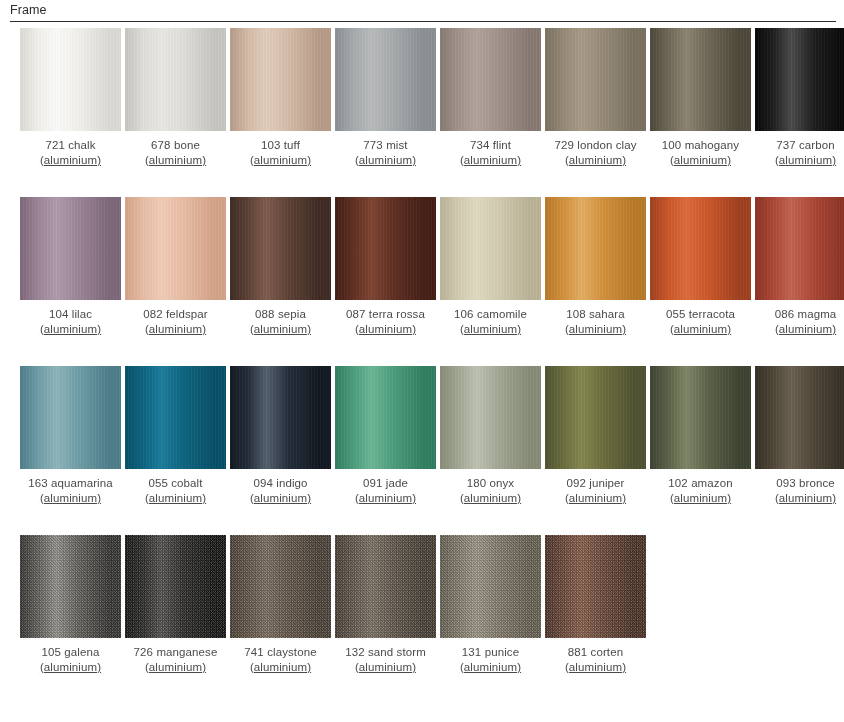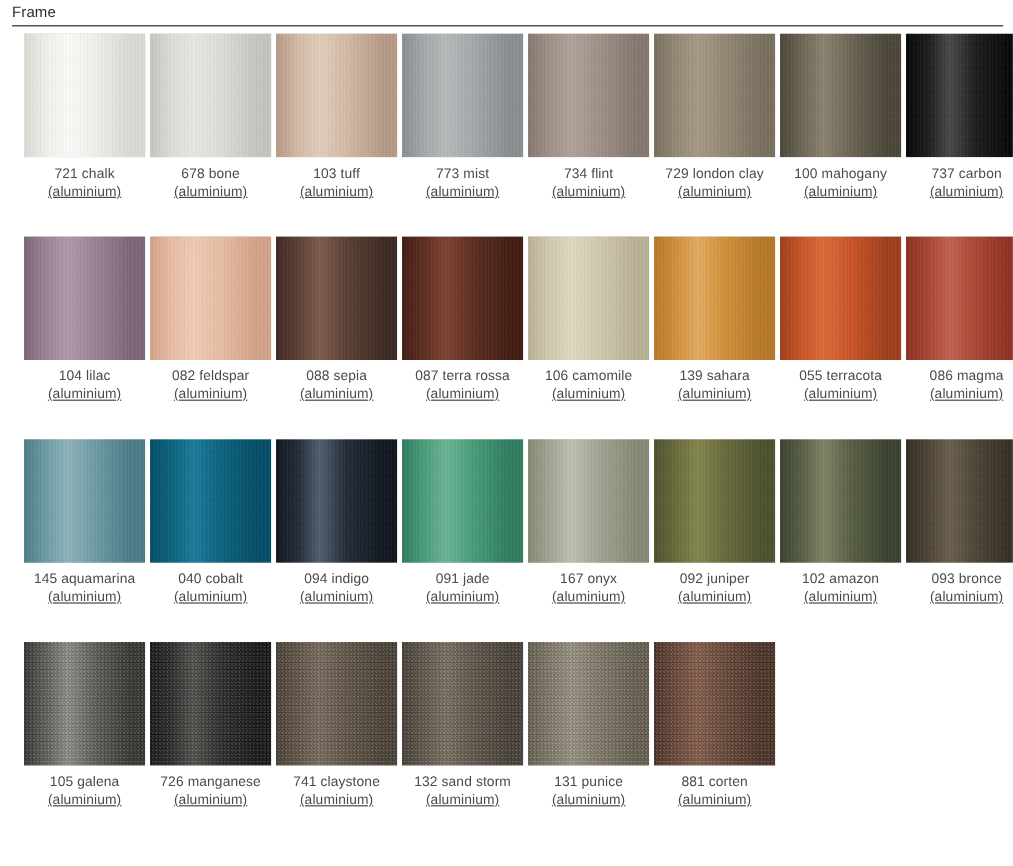--- a/index.html
+++ b/index.html
@@ -266,21 +266,21 @@
           <span class="name">106 camomile</span>
           <span class="material">(aluminium)</span>
         </div>
       </div>
       <div class="swatch-cell">
         <div class="chip">
           <div class="base" style="background: linear-gradient(90deg, rgb(185, 122, 40) 0%, rgb(212, 145, 58) 18%, rgb(229, 174, 99) 36%, rgb(212, 145, 58) 58%, rgb(185, 122, 40) 88%, rgb(185, 122, 40) 100%);"></div>
           <div class="grain"></div>
         </div>
         <div class="caption">
-          <span class="name">139 sahara</span>
+          <span class="name">108 sahara</span>
           <span class="material">(aluminium)</span>
         </div>
       </div>
       <div class="swatch-cell">
         <div class="chip">
           <div class="base" style="background: linear-gradient(90deg, rgb(160, 63, 29) 0%, rgb(205, 86, 40) 18%, rgb(221, 107, 58) 36%, rgb(205, 86, 40) 58%, rgb(160, 63, 29) 88%, rgb(160, 63, 29) 100%);"></div>
           <div class="grain"></div>
         </div>
         <div class="caption">
           <span class="name">055 terracota</span>
@@ -298,31 +298,31 @@
         </div>
       </div>
     </div>
     <div class="swatch-row">
       <div class="swatch-cell">
         <div class="chip">
           <div class="base" style="background: linear-gradient(90deg, rgb(77, 126, 138) 0%, rgb(111, 158, 168) 18%, rgb(143, 181, 187) 36%, rgb(111, 158, 168) 58%, rgb(77, 126, 138) 88%, rgb(77, 126, 138) 100%);"></div>
           <div class="grain"></div>
         </div>
         <div class="caption">
-          <span class="name">145 aquamarina</span>
+          <span class="name">163 aquamarina</span>
           <span class="material">(aluminium)</span>
         </div>
       </div>
       <div class="swatch-cell">
         <div class="chip">
           <div class="base" style="background: linear-gradient(90deg, rgb(6, 79, 104) 0%, rgb(12, 100, 128) 18%, rgb(26, 125, 156) 36%, rgb(12, 100, 128) 58%, rgb(6, 79, 104) 88%, rgb(6, 79, 104) 100%);"></div>
           <div class="grain"></div>
         </div>
         <div class="caption">
-          <span class="name">040 cobalt</span>
+          <span class="name">055 cobalt</span>
           <span class="material">(aluminium)</span>
         </div>
       </div>
       <div class="swatch-cell">
         <div class="chip">
           <div class="base" style="background: linear-gradient(90deg, rgb(17, 23, 31) 0%, rgb(34, 44, 57) 18%, rgb(83, 96, 110) 36%, rgb(34, 44, 57) 58%, rgb(17, 23, 31) 88%, rgb(17, 23, 31) 100%);"></div>
           <div class="grain"></div>
         </div>
         <div class="caption">
           <span class="name">094 indigo</span>
@@ -338,21 +338,21 @@
           <span class="name">091 jade</span>
           <span class="material">(aluminium)</span>
         </div>
       </div>
       <div class="swatch-cell">
         <div class="chip">
           <div class="base" style="background: linear-gradient(90deg, rgb(135, 140, 119) 0%, rgb(163, 168, 149) 18%, rgb(191, 195, 178) 36%, rgb(163, 168, 149) 58%, rgb(135, 140, 119) 88%, rgb(135, 140, 119) 100%);"></div>
           <div class="grain"></div>
         </div>
         <div class="caption">
-          <span class="name">167 onyx</span>
+          <span class="name">180 onyx</span>
           <span class="material">(aluminium)</span>
         </div>
       </div>
       <div class="swatch-cell">
         <div class="chip">
           <div class="base" style="background: linear-gradient(90deg, rgb(79, 82, 48) 0%, rgb(106, 108, 60) 18%, rgb(133, 135, 79) 36%, rgb(106, 108, 60) 58%, rgb(79, 82, 48) 88%, rgb(79, 82, 48) 100%);"></div>
           <div class="grain"></div>
         </div>
         <div class="caption">
           <span class="name">092 juniper</span>

